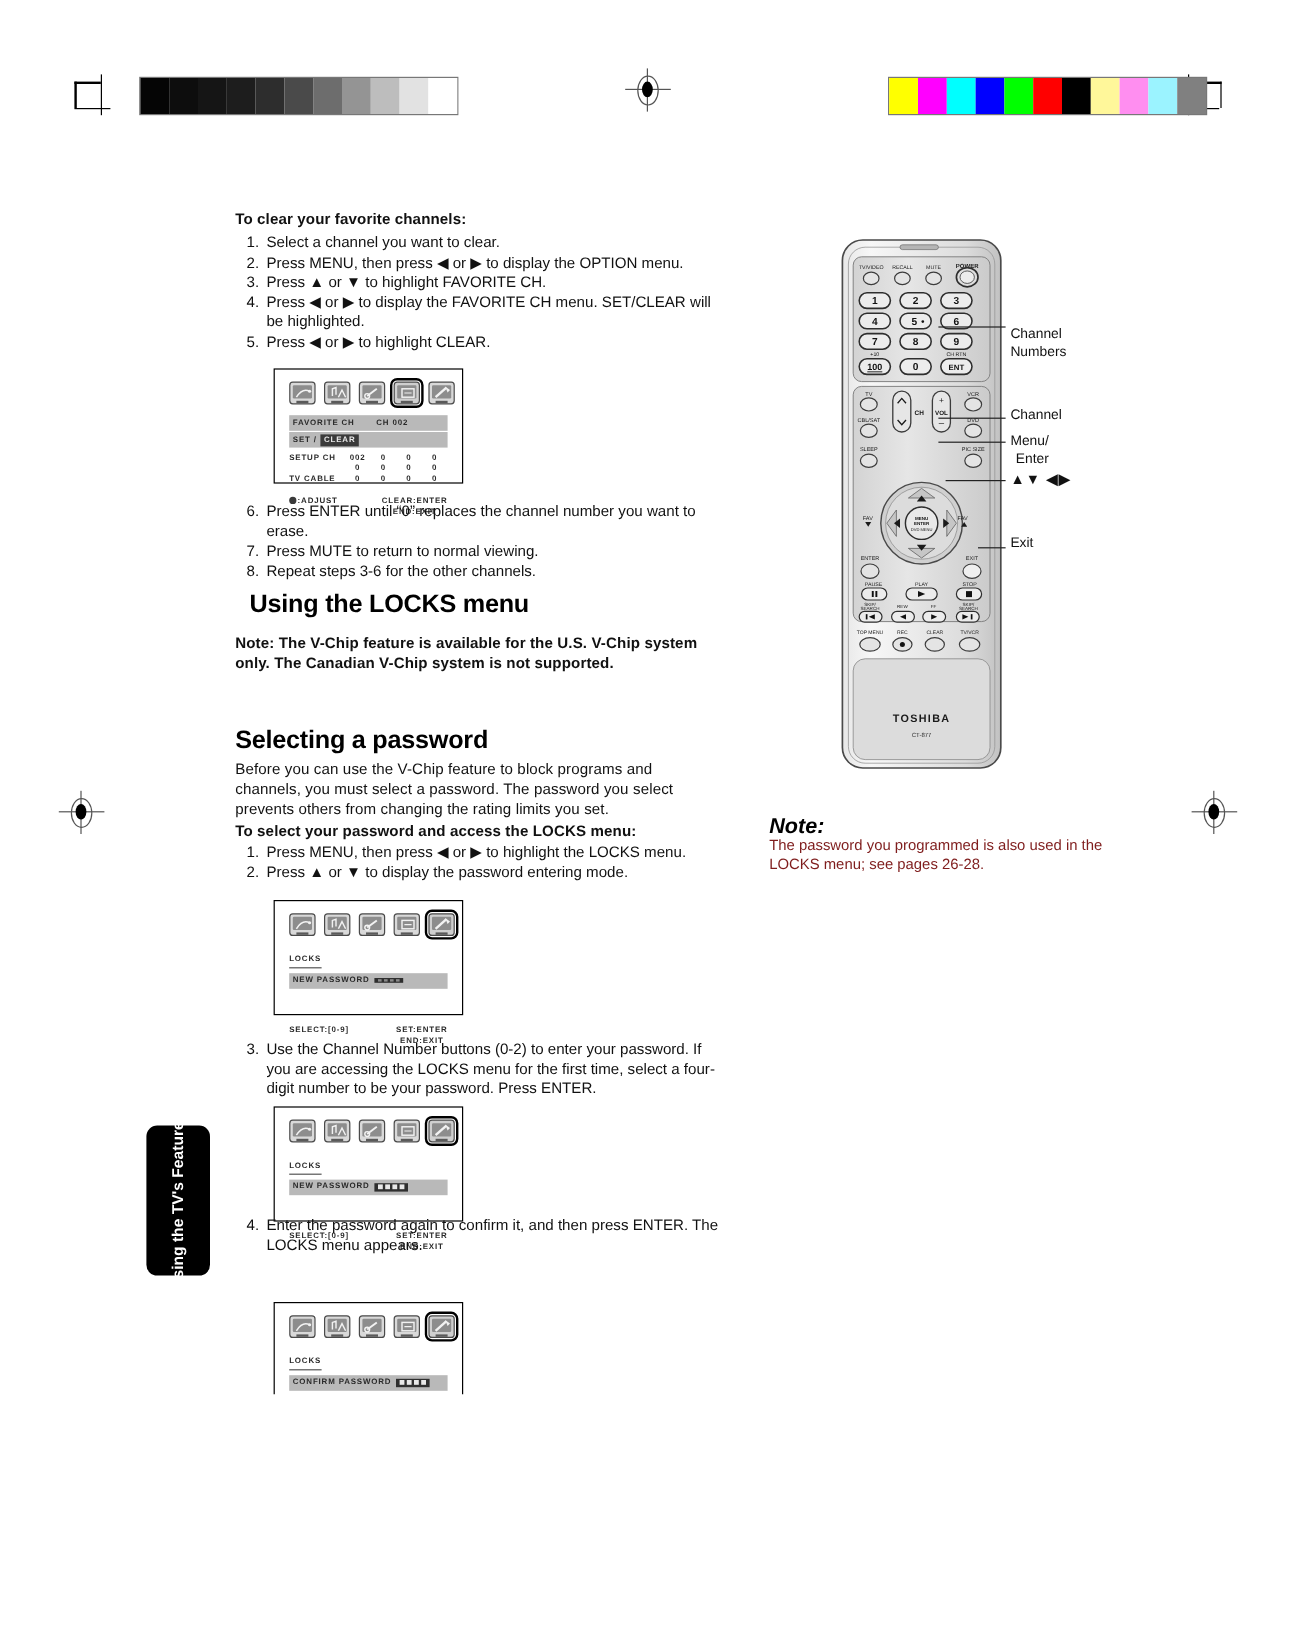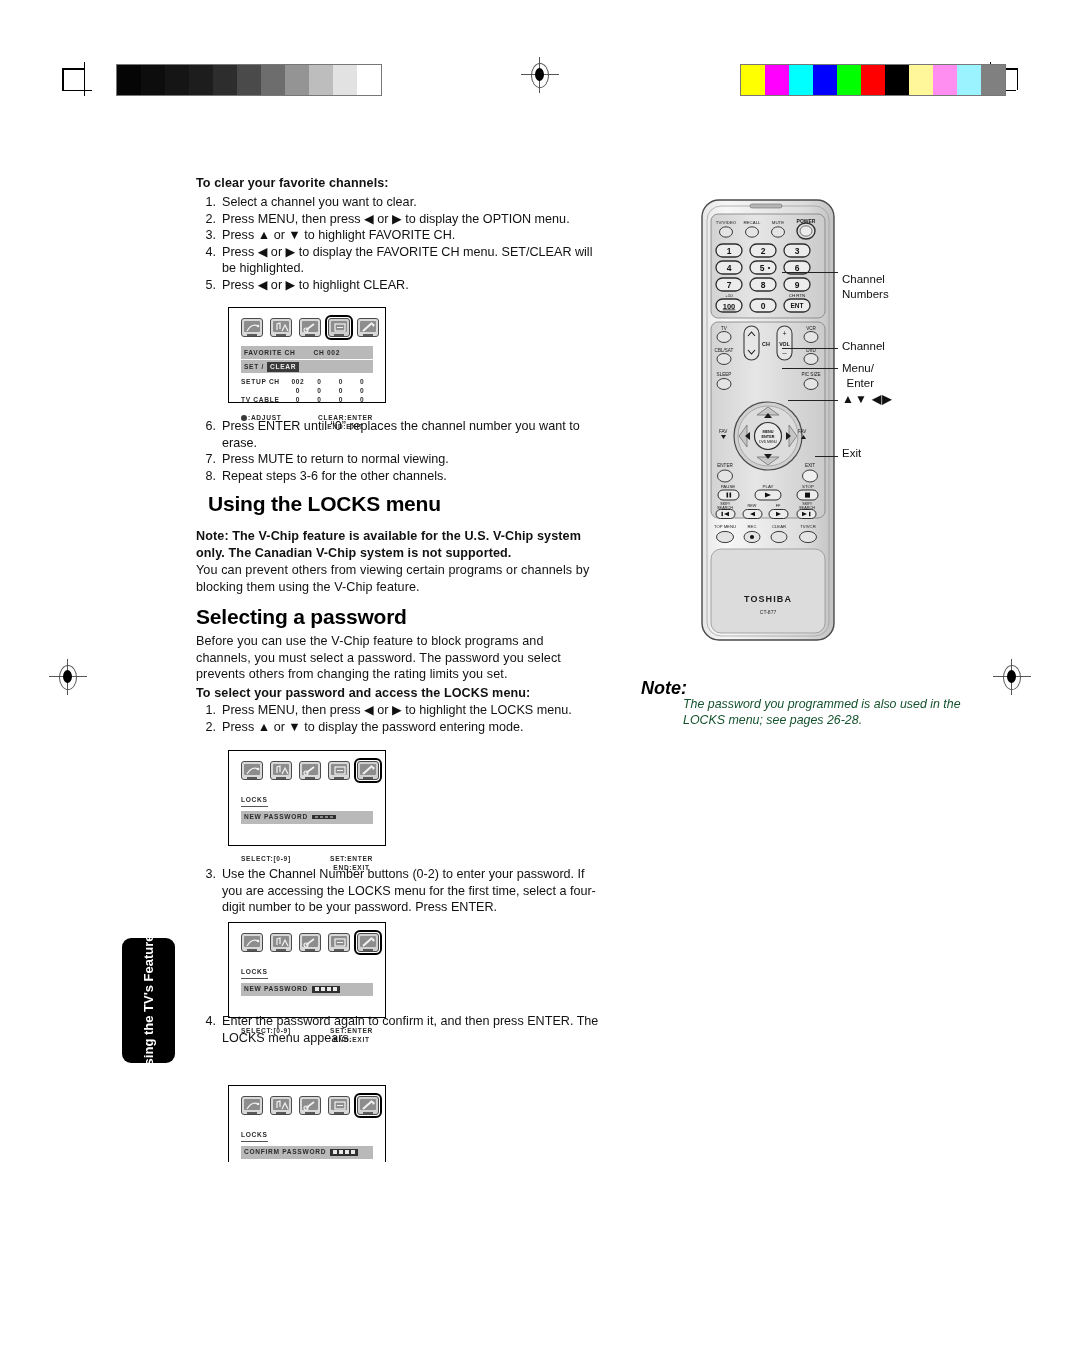--- a/index.html
+++ b/index.html
@@ -218,21 +218,21 @@
     font-size: 28px;
     font-weight: bold;
     color: #000;
   }
   .foot-meta {
     position: absolute;
     font-size: 9px;
     color: #111;
   }
   .note-head { position: absolute; font-size: 18px; font-weight: bold; font-style: italic; }
-  .note-body { position: absolute; font-size: 12.4px; font-style: italic; line-height: 16.4px; color: #14532d; margin-left: 42px; }
+  .note-body { position: absolute; font-size: 12.4px; line-height: 16.4px; color: #7f1d1d; }
 </style>
 </head>
 <body>
 
 <div id="page">
 
   <div class="corner" style="left:62px;top:68px;">
     <div class="v" style="left:0;top:0;width:1.5px;height:22px;"></div>
     <div class="v" style="left:0;top:0;width:22px;height:1.5px;"></div>
   </div>
@@ -431,21 +431,20 @@
       </div>
     <div class="li">
         <span class="n">8.</span>
         <span class="t">Repeat steps 3-6 for the other channels.</span>
       </div>
   </div>
 
   <div class="h2" style="left:196px;top:492px;margin-left:12px;">Using the LOCKS menu</div>
 
   <div class="tx b" style="left:196px;top:528px;width:410px;">Note: The V-Chip feature is available for the U.S. V-Chip system only. The Canadian V-Chip system is not supported.</div>
-  <div class="tx" style="left:196px;top:562px;width:414px;">You can prevent others from viewing certain programs or channels by blocking them using the V-Chip feature.</div>
 
   <div class="h2" style="left:196px;top:605px;">Selecting a password</div>
 
   <div class="tx b" style="left:196px;top:685px;width:410px;">To select your password and access the LOCKS menu:</div>
   <div class="tx" style="left:196px;top:633px;width:380px;">Before you can use the V-Chip feature to block programs and channels, you must select a password. The password you select prevents others from changing the rating limits you set.</div>
 
   <div class="num-list" style="left:196px;top:702px;width:410px;">
     <div class="li">
         <span class="n">1.</span>
         <span class="t">Press MENU, then press ◀ or ▶ to highlight the LOCKS menu.</span>

